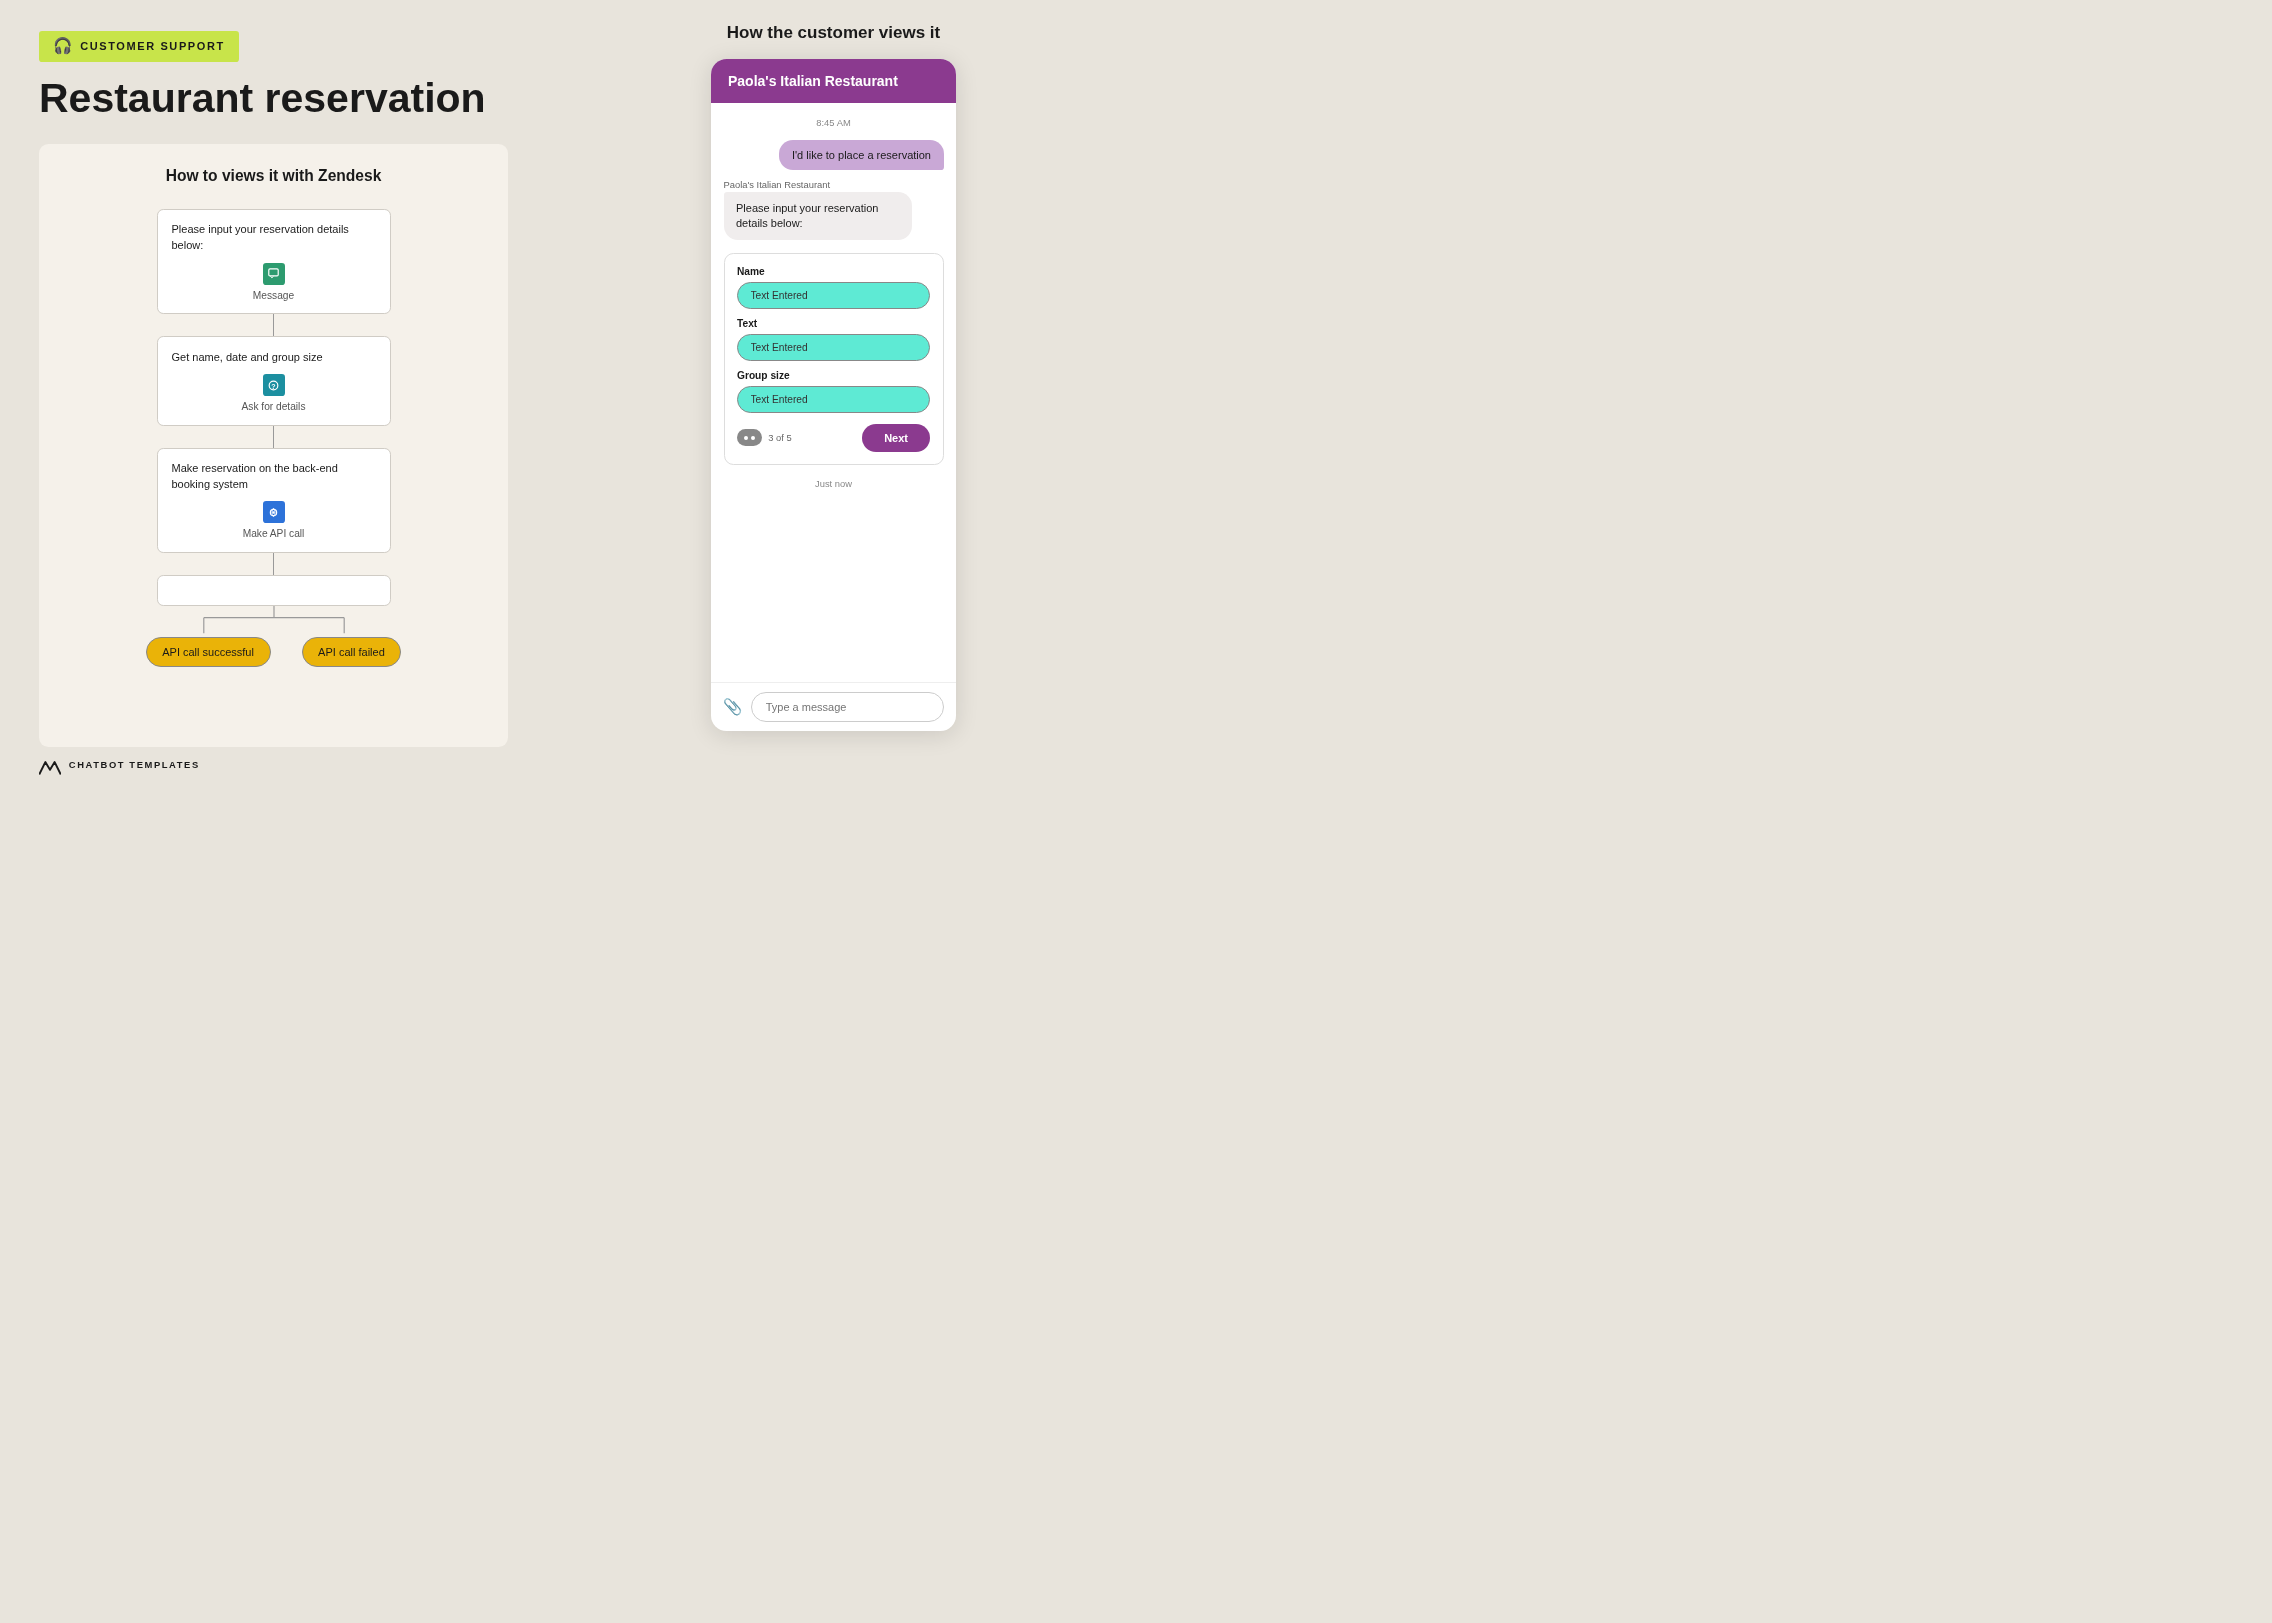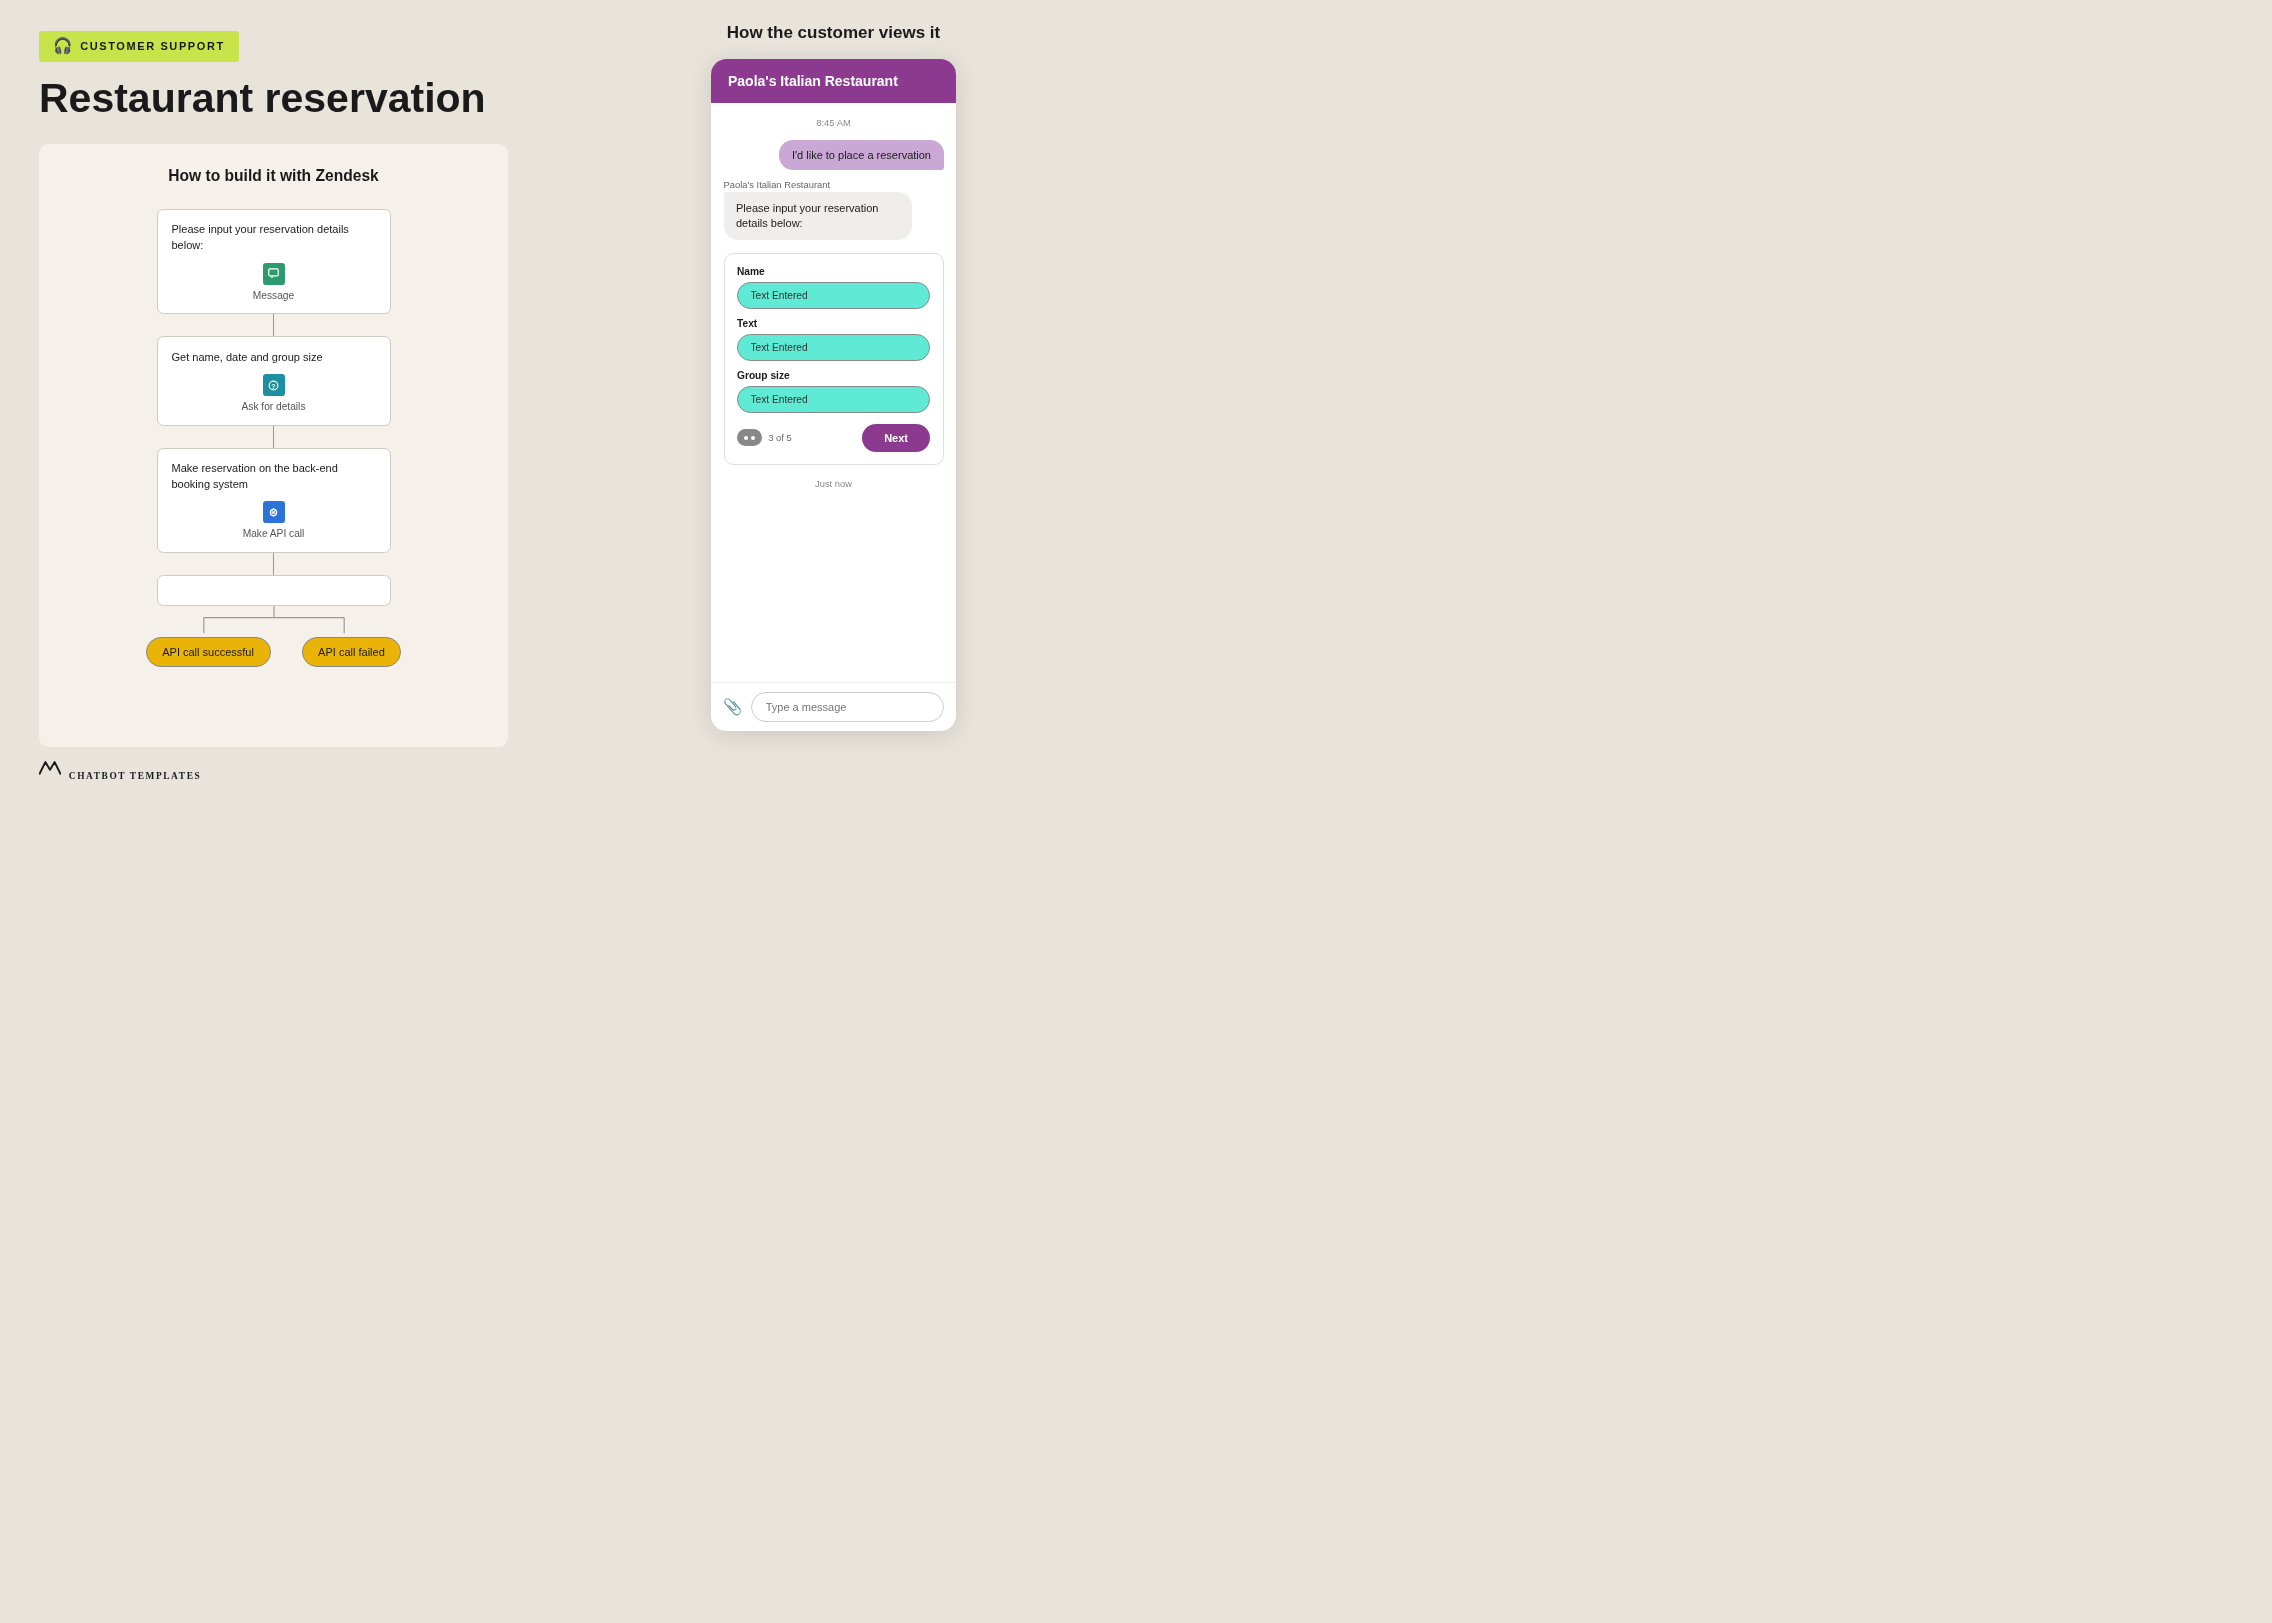--- a/index.html
+++ b/index.html
@@ -304,25 +304,24 @@
       border-radius: 39px;
       padding: 7.8px 14px;
       font-size: 11px;
       color: #aaa;
       outline: none;
     }
 
     
     .bottom-logo {
       display: flex;
-      align-items: flex-end;
+      align-items: flex-start;
       gap: 7.8px;
       margin-top: auto;
       padding-top: 12px;
-      font-family: Liberation Serif, serif;
     }
 
     .logo-icon {
       font-size: 17px;
       color: #1a1a1a;
     }
 
     .logo-text {
       font-size: 9.4px;
       font-weight: 700;
@@ -345,21 +344,21 @@
 
 <div class="left-panel">
   <div class="badge">
     <span class="badge-icon">🎧</span>
     <span class="badge-text">CUSTOMER SUPPORT</span>
   </div>
 
   <h1 class="page-title">Restaurant reservation</h1>
 
   <div class="build-box">
-    <h2 class="build-title">How to build it with Zendesk</h2>
+    <h2 class="build-title">How to views it with Zendesk</h2>
 
     <div class="flow-container">
 
       <div class="flow-card">
         <div class="flow-card-title">Please input your reservation details below:</div>
         <div class="flow-card-action">
           <div class="action-icon green">
             <svg width="11" height="11" viewBox="0 0 14 14" fill="none">
               <rect x="1" y="1" width="12" height="9" rx="1.5" stroke="white" stroke-width="1.5" fill="none"></rect>
               <path d="M3 10.5L5 12.5L7 10.5" stroke="white" stroke-width="1.2" fill="none"></path>

